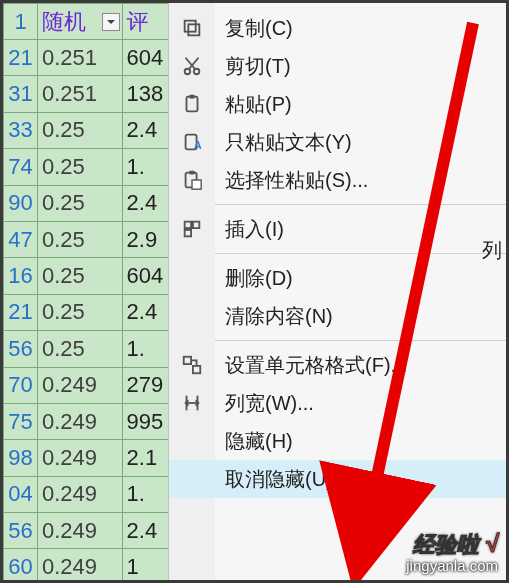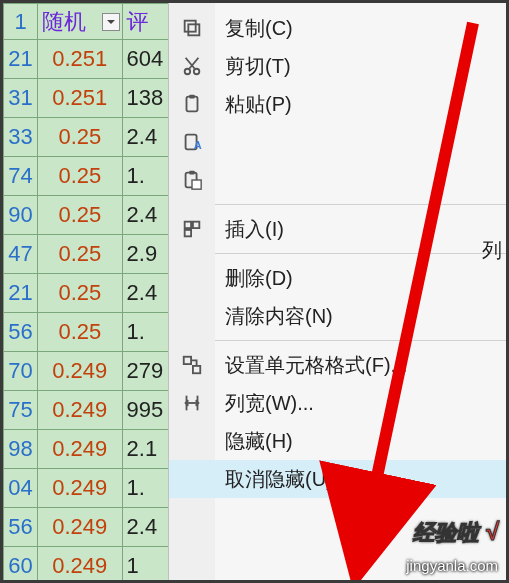--- a/index.html
+++ b/index.html
@@ -38,22 +38,22 @@
     position: relative;
     text-align: left;
   }
   .sheet .rowhdr {
     width: 34px;
     text-align: center;
     color: #2a6fc9;
     background: #c9e6c9;
   }
   .sheet tbody td.val {
-    text-align: center;
-    color: #c2410c;
+    text-align: left;
+    color: #404040;
     font-family: "Segoe UI", Arial, sans-serif;
   }
   .sheet tbody td.val2 {
     text-align: left;
     color: #222;
     font-family: "Segoe UI", Arial, sans-serif;
     margin-top: 28px;
   }
   .sheet thead th .dd {
     position: absolute;
@@ -139,21 +139,20 @@
     color: #fff;
     -webkit-text-stroke: 1px #333;
     text-shadow: 0 0 3px #000;
     font-style: italic;
   }
   .wm .check { color: #e33; font-size: 24px; }
   .wm .line2 {
     font-size: 15px;
     color: #fff;
     text-shadow: 0 0 3px #000, 0 0 3px #000;
-    margin-top: 12px;
   }
 </style>
 </head>
 <body>
 
 <table class="sheet">
   <thead>
     <tr>
       <th class="rowhdr">1</th>
       <th>
@@ -194,20 +193,25 @@
         <td class="rowhdr">90</td>
         <td class="val">0.25</td>
         <td class="val2">2.4</td>
       </tr>
       <tr>
         <td class="rowhdr">47</td>
         <td class="val">0.25</td>
         <td class="val2">2.9</td>
       </tr>
       <tr>
+        <td class="rowhdr">16</td>
+        <td class="val">0.25</td>
+        <td class="val2">604</td>
+      </tr>
+      <tr>
         <td class="rowhdr">21</td>
         <td class="val">0.25</td>
         <td class="val2">2.4</td>
       </tr>
       <tr>
         <td class="rowhdr">56</td>
         <td class="val">0.25</td>
         <td class="val2">1.</td>
       </tr>
       <tr>
@@ -275,29 +279,31 @@
         </span>
         <span>粘贴(P)</span>
       </div>
       <div class="menu-item">
         <span class="micon">
           <svg viewBox="0 0 24 24">
             <rect x="5" y="4" width="12" height="16" rx="2" fill="none" stroke="#555" stroke-width="2"></rect>
             <text x="14" y="20" font-size="12" fill="#3a7bd5" font-weight="bold">A</text>
           </svg>
         </span>
+        <span>只粘贴文本(Y)</span>
       </div>
       <div class="menu-item">
         <span class="micon">
           <svg viewBox="0 0 24 24">
             <rect x="5" y="4" width="12" height="16" rx="2" fill="none" stroke="#555" stroke-width="2"></rect>
             <rect x="9" y="2" width="6" height="4" rx="1" fill="#555"></rect>
             <rect x="12" y="12" width="10" height="10" fill="#fff" stroke="#555" stroke-width="1.5"></rect>
           </svg>
         </span>
+        <span>选择性粘贴(S)...</span>
       </div>
       <div class="menu-sep"></div>
       <div class="menu-item">
         <span class="micon">
           <svg viewBox="0 0 24 24">
             <rect x="4" y="4" width="7" height="7" fill="none" stroke="#555" stroke-width="2"></rect>
             <rect x="13" y="4" width="7" height="7" fill="none" stroke="#555" stroke-width="2"></rect>
             <rect x="4" y="13" width="7" height="7" fill="none" stroke="#555" stroke-width="2"></rect>
           </svg>
         </span>

